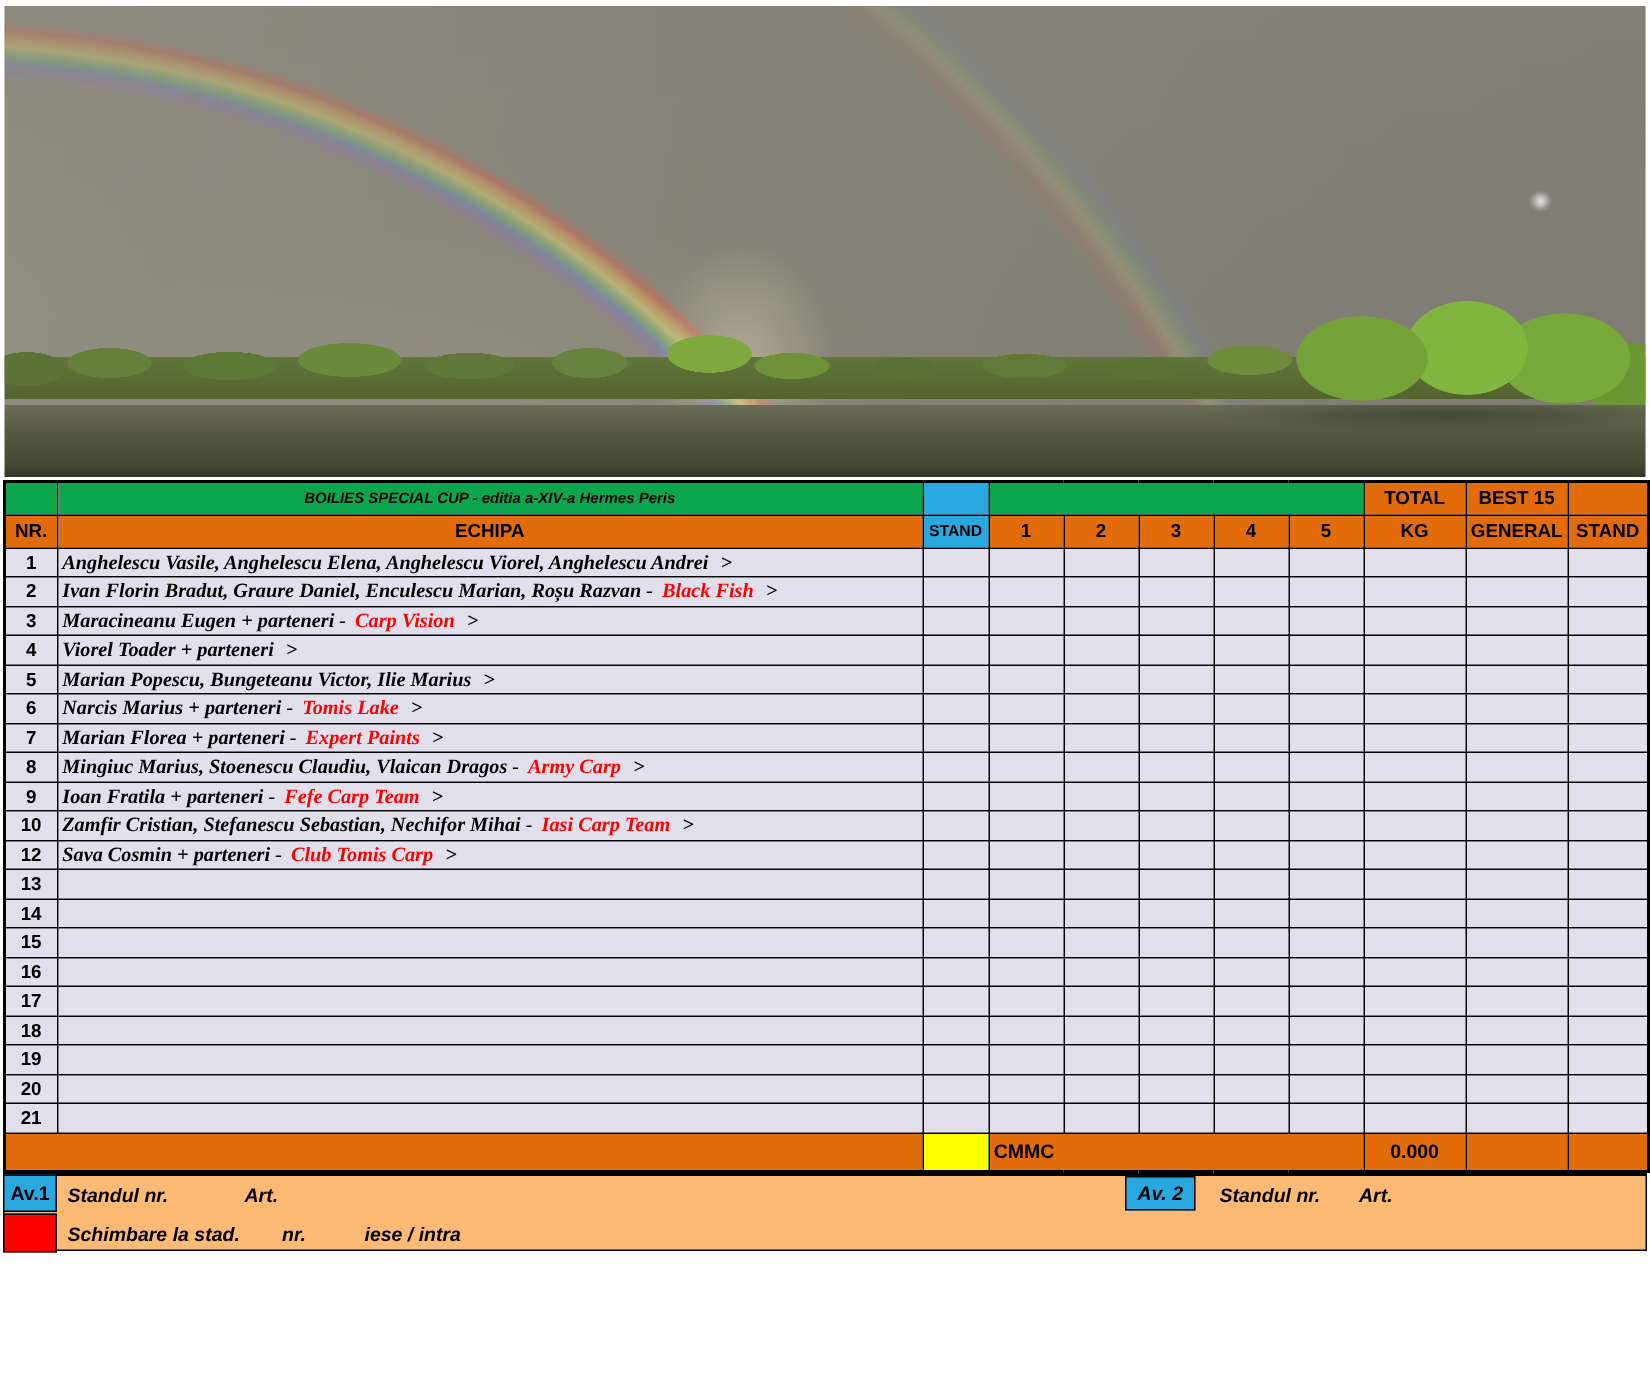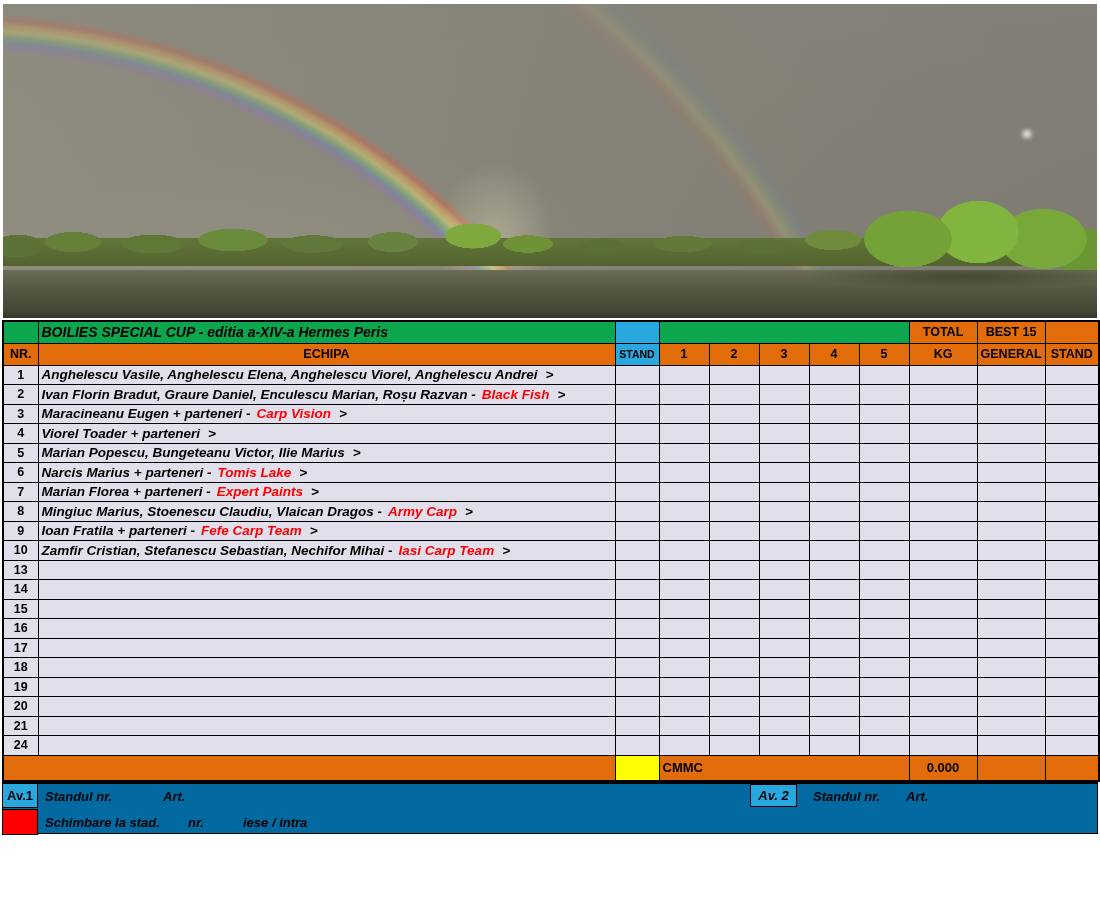--- a/index.html
+++ b/index.html
@@ -92,36 +92,36 @@
 
   .bl2 { border-left-width:2px; }  .br2 { border-right-width:2px; }
   .bb2 { border-bottom-width:2px; } .bt2 { border-top-width:2px; }
 
   tr.r-title { height:22px; }
   tr.r-head  { height:22px; }
   tr.r-data  { height:19.5px; }
   tr.r-total { height:26px; }
 
   .cell-title {
-    font-weight:bold; font-style:italic; text-align:left;
-    font-size:14px; color:#0d3a1d;
+    font-weight:bold; font-style:italic; text-align:center;
+    font-size:10px; color:#0d3a1d;
   }
   .hdr { font-weight:bold; text-align:center; font-size:12.5px; }
   .hdr-small { font-weight:bold; text-align:center; font-size:10.5px; padding:0 1px; }
   .num { font-weight:bold; text-align:center; font-size:12.5px; }
-  .echipa-cell { font-weight:bold; font-style:italic; font-size:13.5px; padding-left:5px; }
+  .echipa-cell { font-weight:bold; font-style:italic; font-size:13.5px; padding-left:5px;font-family:Liberation Serif, serif; }
   .t-team { color:#ff0000; margin-left:6px; }
   .t-suffix { margin-left:8px; }
   .cmmc { font-weight:bold; font-size:13px; padding-left:5px; }
   .kg-total { font-weight:bold; font-size:13px; text-align:center; }
 
   
   .footer {
     position:relative; width:1096px; height:52px; margin-top:0;
-    background:#0369a1; border:1px solid #000; border-top:2px solid #000;
+    background:#fdba74; border:1px solid #000; border-top:2px solid #000;
   }
   .footer .txt {
     position:absolute; font-weight:bold; font-style:italic; font-size:13px; color:#000;
     white-space:nowrap;
   }
   .av-box {
     position:absolute; background:#29a8e0; border:1px solid #000;
     font-weight:bold; font-style:normal; font-size:13px; color:#000;
     display:flex; align-items:center; justify-content:center;
   }
@@ -307,20 +307,33 @@
     <td class="bg-lav"></td>
     <td class="bg-lav"></td>
     <td class="bg-lav"></td>
     <td class="bg-lav"></td>
     <td class="bg-lav"></td>
     <td class="bg-lav bl2"></td>
     <td class="bg-lav bl2"></td>
     <td class="bg-lav bl2"></td>
   </tr>
       <tr class="r-data">
+    <td class="bg-lav num br2">12</td>
+    <td class="bg-lav echipa-cell"><span>Sava Cosmin + parteneri -</span><span class="t-team">Club Tomis Carp</span><span class="t-suffix">&gt;</span></td>
+    <td class="bg-lav bl2 br2"></td>
+    <td class="bg-lav"></td>
+    <td class="bg-lav"></td>
+    <td class="bg-lav"></td>
+    <td class="bg-lav"></td>
+    <td class="bg-lav"></td>
+    <td class="bg-lav bl2"></td>
+    <td class="bg-lav bl2"></td>
+    <td class="bg-lav bl2"></td>
+  </tr>
+      <tr class="r-data">
     <td class="bg-lav num br2">13</td>
     <td class="bg-lav echipa-cell"><span></span><span class="t-suffix"></span></td>
     <td class="bg-lav bl2 br2"></td>
     <td class="bg-lav"></td>
     <td class="bg-lav"></td>
     <td class="bg-lav"></td>
     <td class="bg-lav"></td>
     <td class="bg-lav"></td>
     <td class="bg-lav bl2"></td>
     <td class="bg-lav bl2"></td>
@@ -412,33 +425,20 @@
     <td class="bg-lav"></td>
     <td class="bg-lav"></td>
     <td class="bg-lav"></td>
     <td class="bg-lav"></td>
     <td class="bg-lav bl2"></td>
     <td class="bg-lav bl2"></td>
     <td class="bg-lav bl2"></td>
   </tr>
       <tr class="r-data">
     <td class="bg-lav num br2">21</td>
-    <td class="bg-lav echipa-cell"><span></span><span class="t-suffix"></span></td>
-    <td class="bg-lav bl2 br2"></td>
-    <td class="bg-lav"></td>
-    <td class="bg-lav"></td>
-    <td class="bg-lav"></td>
-    <td class="bg-lav"></td>
-    <td class="bg-lav"></td>
-    <td class="bg-lav bl2"></td>
-    <td class="bg-lav bl2"></td>
-    <td class="bg-lav bl2"></td>
-  </tr>
-      <tr class="r-data">
-    <td class="bg-lav num br2">24</td>
     <td class="bg-lav echipa-cell"><span></span><span class="t-suffix"></span></td>
     <td class="bg-lav bl2 br2"></td>
     <td class="bg-lav"></td>
     <td class="bg-lav"></td>
     <td class="bg-lav"></td>
     <td class="bg-lav"></td>
     <td class="bg-lav"></td>
     <td class="bg-lav bl2"></td>
     <td class="bg-lav bl2"></td>
     <td class="bg-lav bl2"></td>

